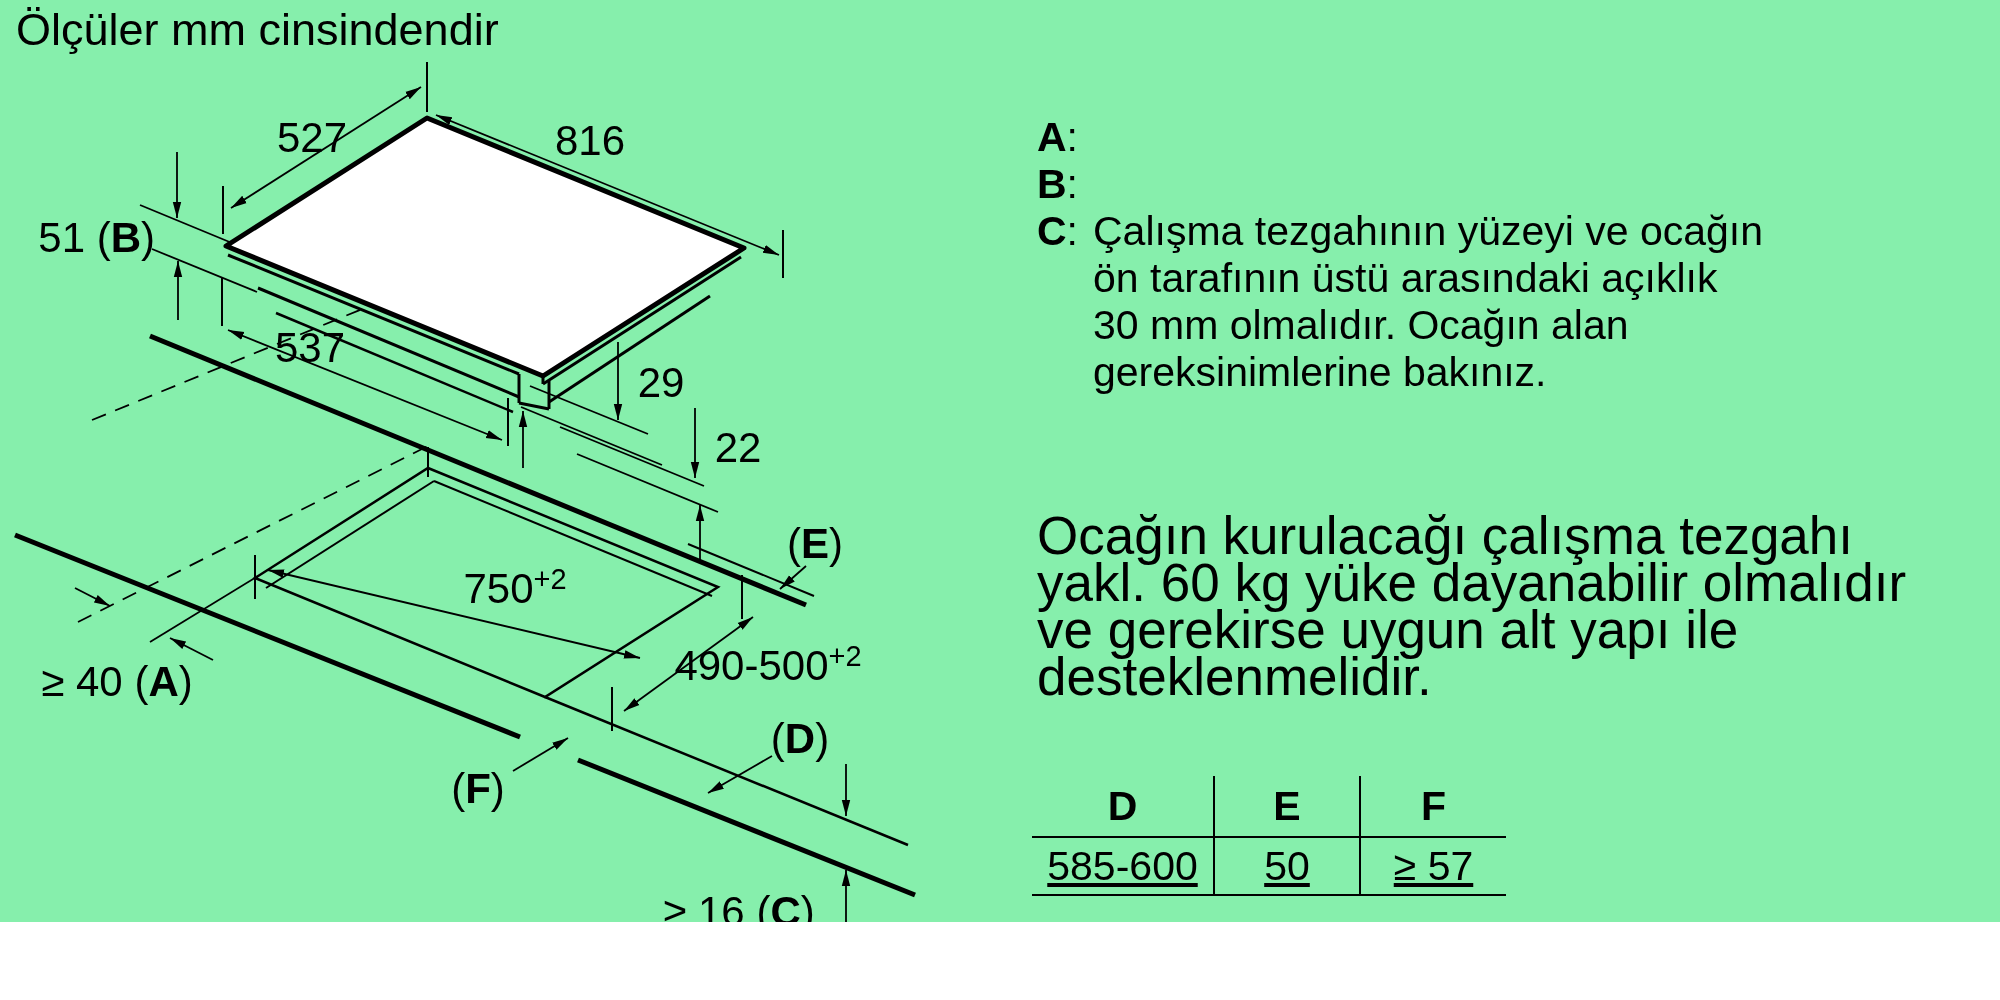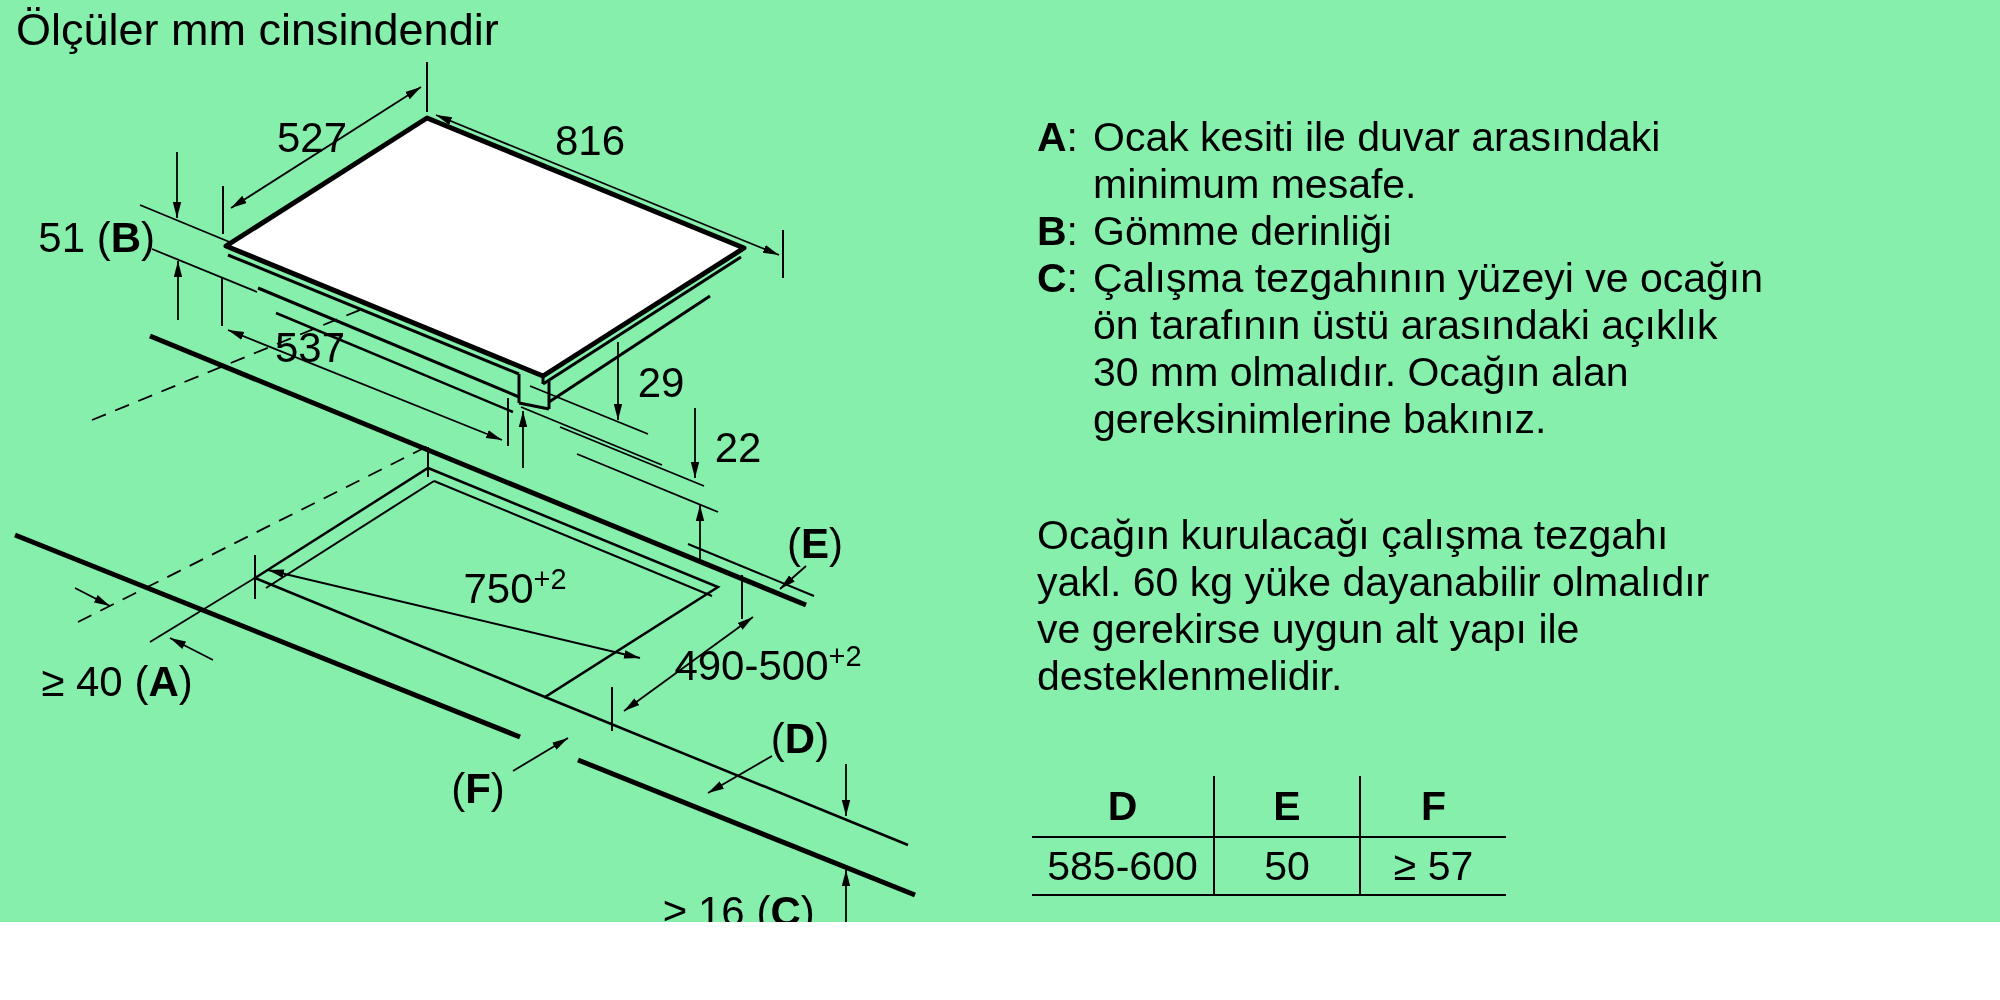--- a/index.html
+++ b/index.html
@@ -5,28 +5,28 @@
   html,body{margin:0;padding:0;background:#fff;}
   .stage{position:relative;width:2000px;height:922px;background:#86efac;overflow:hidden;
          font-family:"Liberation Sans", sans-serif;color:#000;}
   .title{position:absolute;left:16px;top:4px;font-size:45px;}
   svg{position:absolute;left:0;top:0;}
   svg text{font-family:"Liberation Sans", sans-serif;font-size:42px;fill:#000;}
   .b{font-weight:bold;}
   .legend{position:absolute;left:1037px;top:114px;font-size:41px;line-height:47px;}
   .legend-item{display:flex;}
   .legend-key{flex:0 0 56px;white-space:nowrap;}
-  .note{position:absolute;left:1037px;top:512px;font-size:41px;line-height:47px;}
+  .note{position:absolute;left:1037px;top:512px;font-size:53px;line-height:47px;}
   table.spec{position:absolute;left:1032px;top:776px;border-collapse:collapse;font-size:41px;}
   table.spec td{text-align:center;padding:0;}
   table.spec .c1{width:181px;}
   table.spec .c2{width:144px;border-left:2px solid #000;border-right:2px solid #000;}
   table.spec .c3{width:145px;}
   table.spec tr.hdr td{height:60px;font-weight:bold;border-bottom:2px solid #000;}
-  table.spec tr.r1 td{height:56px;border-bottom:2px solid #000;}
+  table.spec tr.r1 td{height:56px;border-bottom:2px solid #000;text-decoration:underline;}
   table.spec tr.r2 td{height:58px;}
 </style>
 </head>
 <body>
 
 <div class="stage">
 
   <div class="title">Ölçüler mm cinsindendir</div>
 
   <svg width="1030" height="1000" viewBox="0 0 1030 1000">
@@ -121,25 +121,23 @@
     <text x="815" y="558" text-anchor="middle"><tspan>(</tspan><tspan class="b">E</tspan><tspan>)</tspan></text>
     <text x="800" y="753" text-anchor="middle"><tspan>(</tspan><tspan class="b">D</tspan><tspan>)</tspan></text>
     <text x="478" y="803" text-anchor="middle"><tspan>(</tspan><tspan class="b">F</tspan><tspan>)</tspan></text>
     <text x="117" y="696" text-anchor="middle"><tspan>≥ 40 (</tspan><tspan class="b">A</tspan><tspan>)</tspan></text>
     <text x="739" y="926" text-anchor="middle"><tspan>≥ 16 (</tspan><tspan class="b">C</tspan><tspan>)</tspan></text>
   </svg>
 
   <div class="legend">
     <div class="legend-item">
       <div class="legend-key"><span class="b">A</span><span>: </span></div>
-      <div>Ocak kesiti ile duvar arasındaki<br>minimum mesafe.</div>
     </div>
     <div class="legend-item">
       <div class="legend-key"><span class="b">B</span><span>: </span></div>
-      <div>Gömme derinliği</div>
     </div>
     <div class="legend-item">
       <div class="legend-key"><span class="b">C</span><span>: </span></div>
       <div>Çalışma tezgahının yüzeyi ve ocağın<br>ön tarafının üstü arasındaki açıklık<br>30 mm olmalıdır. Ocağın alan<br>gereksinimlerine bakınız.</div>
     </div>
   </div>
 
   <div class="note">Ocağın kurulacağı çalışma tezgahı<br>yakl. 60 kg yüke dayanabilir olmalıdır<br>ve gerekirse uygun alt yapı ile<br>desteklenmelidir.</div>
 
   <table class="spec">

